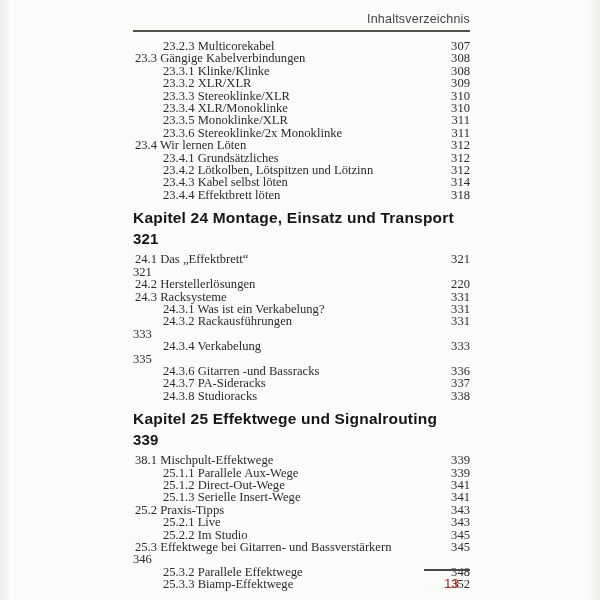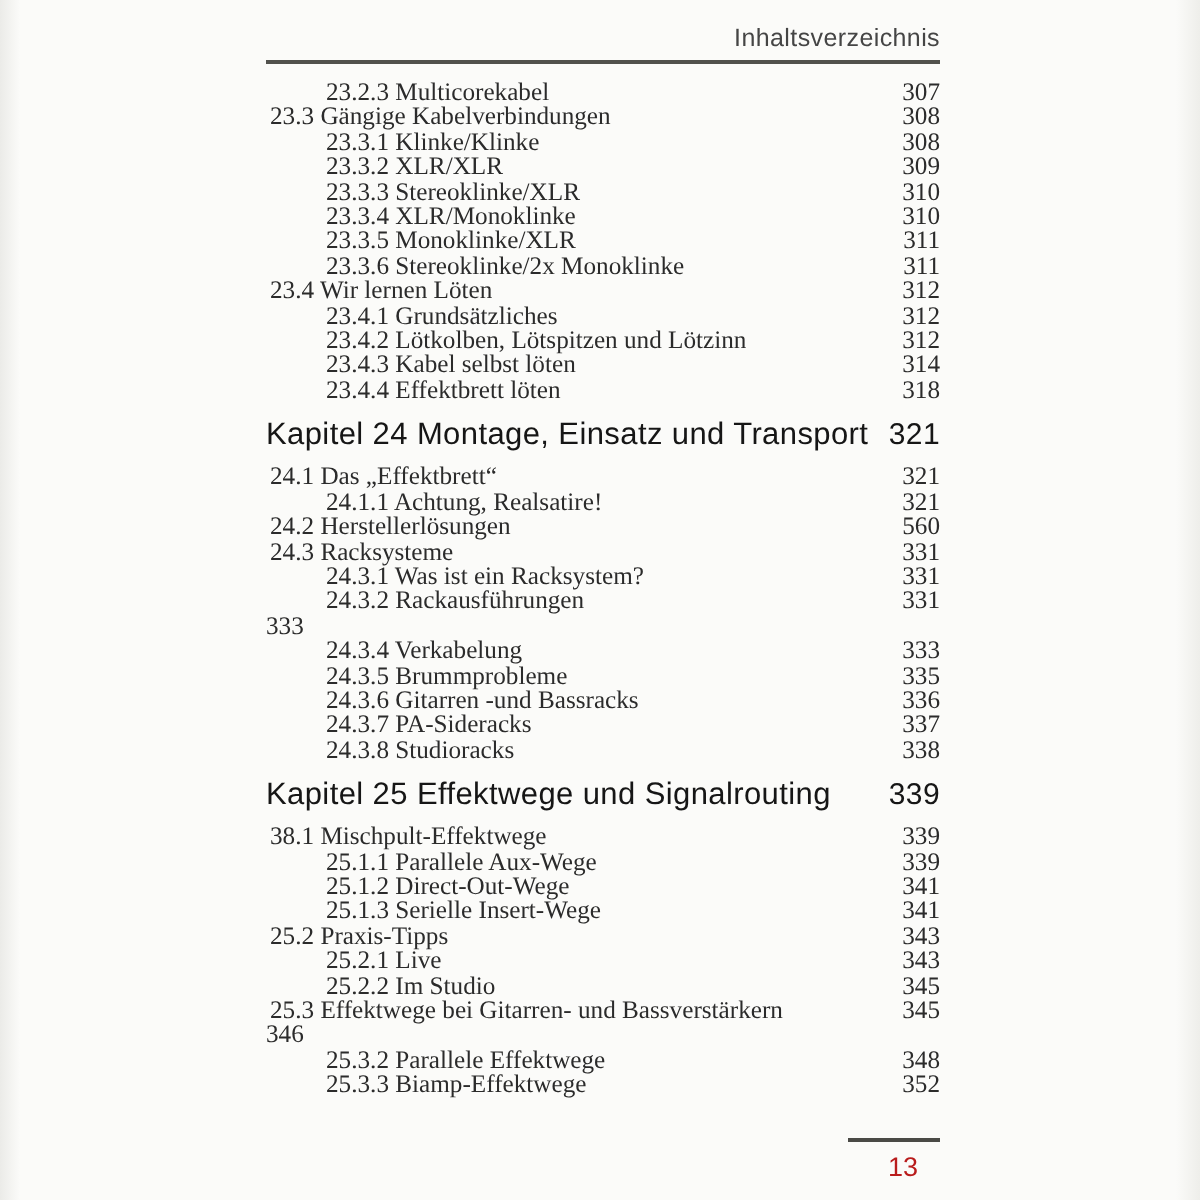--- a/index.html
+++ b/index.html
@@ -26,26 +26,27 @@
     display:flex;justify-content:space-between;align-items:flex-start;
     font-size:12.6px;line-height:12.4px;
     white-space:nowrap;
     gap:41px;
   }
   .entry-row .entry-label{padding-left:2px;}
   .entry-row.level-3 .entry-label{padding-left:30px;}
   .entry-page{font-size:12.6px;}
 
   .chapter-row{
-    display:flex;justify-content:space-between;align-items:center;
+    display:flex;justify-content:space-between;align-items:flex-start;
     font-family:"Liberation Sans",sans-serif;
-    font-weight:normal;font-size:15.5px;line-height:21px;
+    font-weight:bold;font-size:15.5px;line-height:21px;
     color:#161616;letter-spacing:.2px;
     margin-top:6px;margin-bottom:4px;
     white-space:nowrap;
+    flex-direction:column;
   }
   .chapter-page{font-size:15px;}
 
   .footer-rule{
     position:absolute;top:569px;left:424px;
     width:46px;height:2px;background:#4a4a46;
   }
   .footer-page{
     position:absolute;top:576px;left:404px;width:60px;
     text-align:right;padding-right:5px;box-sizing:border-box;
@@ -116,48 +117,46 @@
         </div>
         <div class="chapter-row">
           <span class="chapter-label">Kapitel 24 Montage, Einsatz und Transport</span>
           <span class="chapter-page">321</span>
         </div>
         <div class="entry-row level-2">
           <span class="entry-label">24.1 Das „Effektbrett“</span>
           <span class="entry-page">321</span>
         </div>
         <div class="entry-row level-3">
-          <span class="entry-label">24.1.1 Achtung, Realsatire!</span>
           <span class="entry-page">321</span>
         </div>
         <div class="entry-row level-2">
           <span class="entry-label">24.2 Herstellerlösungen</span>
-          <span class="entry-page">560</span>
+          <span class="entry-page">220</span>
         </div>
         <div class="entry-row level-2">
           <span class="entry-label">24.3 Racksysteme</span>
           <span class="entry-page">331</span>
         </div>
         <div class="entry-row level-3">
-          <span class="entry-label">24.3.1 Was ist ein Racksystem?</span>
+          <span class="entry-label">24.3.1 Was ist ein Verkabelung?</span>
           <span class="entry-page">331</span>
         </div>
         <div class="entry-row level-3">
           <span class="entry-label">24.3.2 Rackausführungen</span>
           <span class="entry-page">331</span>
         </div>
         <div class="entry-row level-3">
           <span class="entry-page">333</span>
         </div>
         <div class="entry-row level-3">
           <span class="entry-label">24.3.4 Verkabelung</span>
           <span class="entry-page">333</span>
         </div>
         <div class="entry-row level-3">
-          <span class="entry-label">24.3.5 Brummprobleme</span>
           <span class="entry-page">335</span>
         </div>
         <div class="entry-row level-3">
           <span class="entry-label">24.3.6 Gitarren -und Bassracks</span>
           <span class="entry-page">336</span>
         </div>
         <div class="entry-row level-3">
           <span class="entry-label">24.3.7 PA-Sideracks</span>
           <span class="entry-page">337</span>
         </div>

